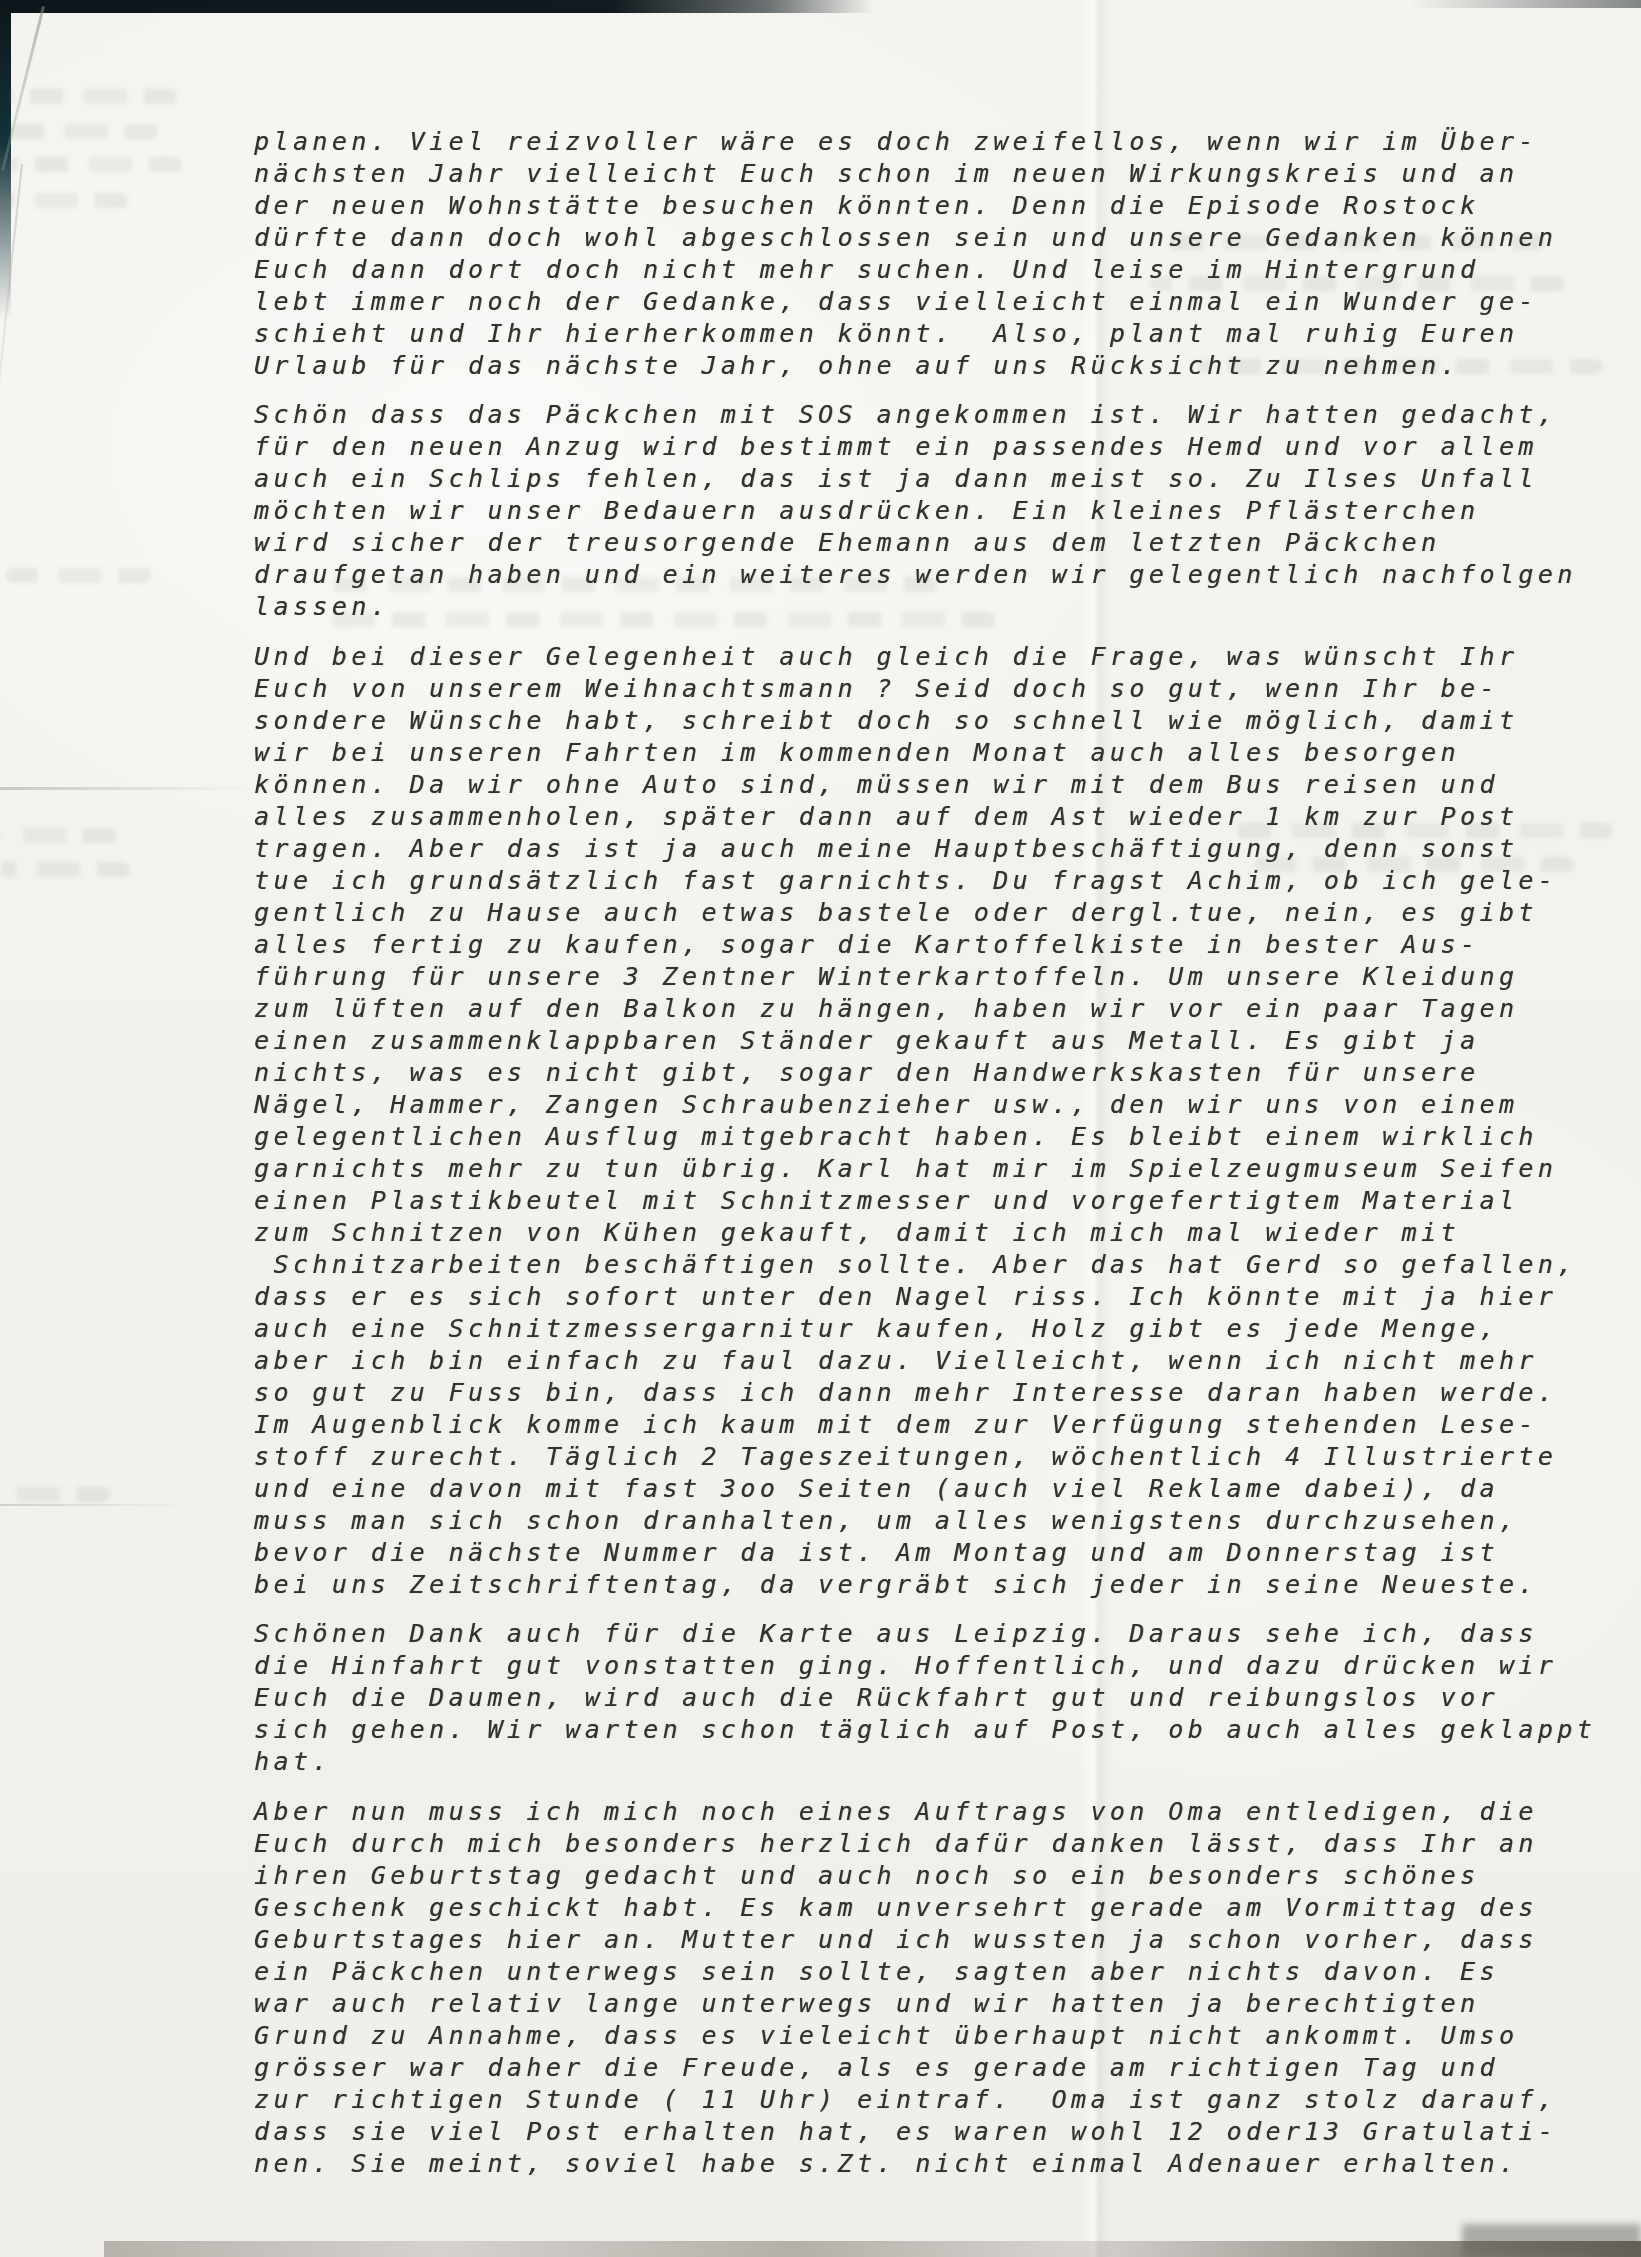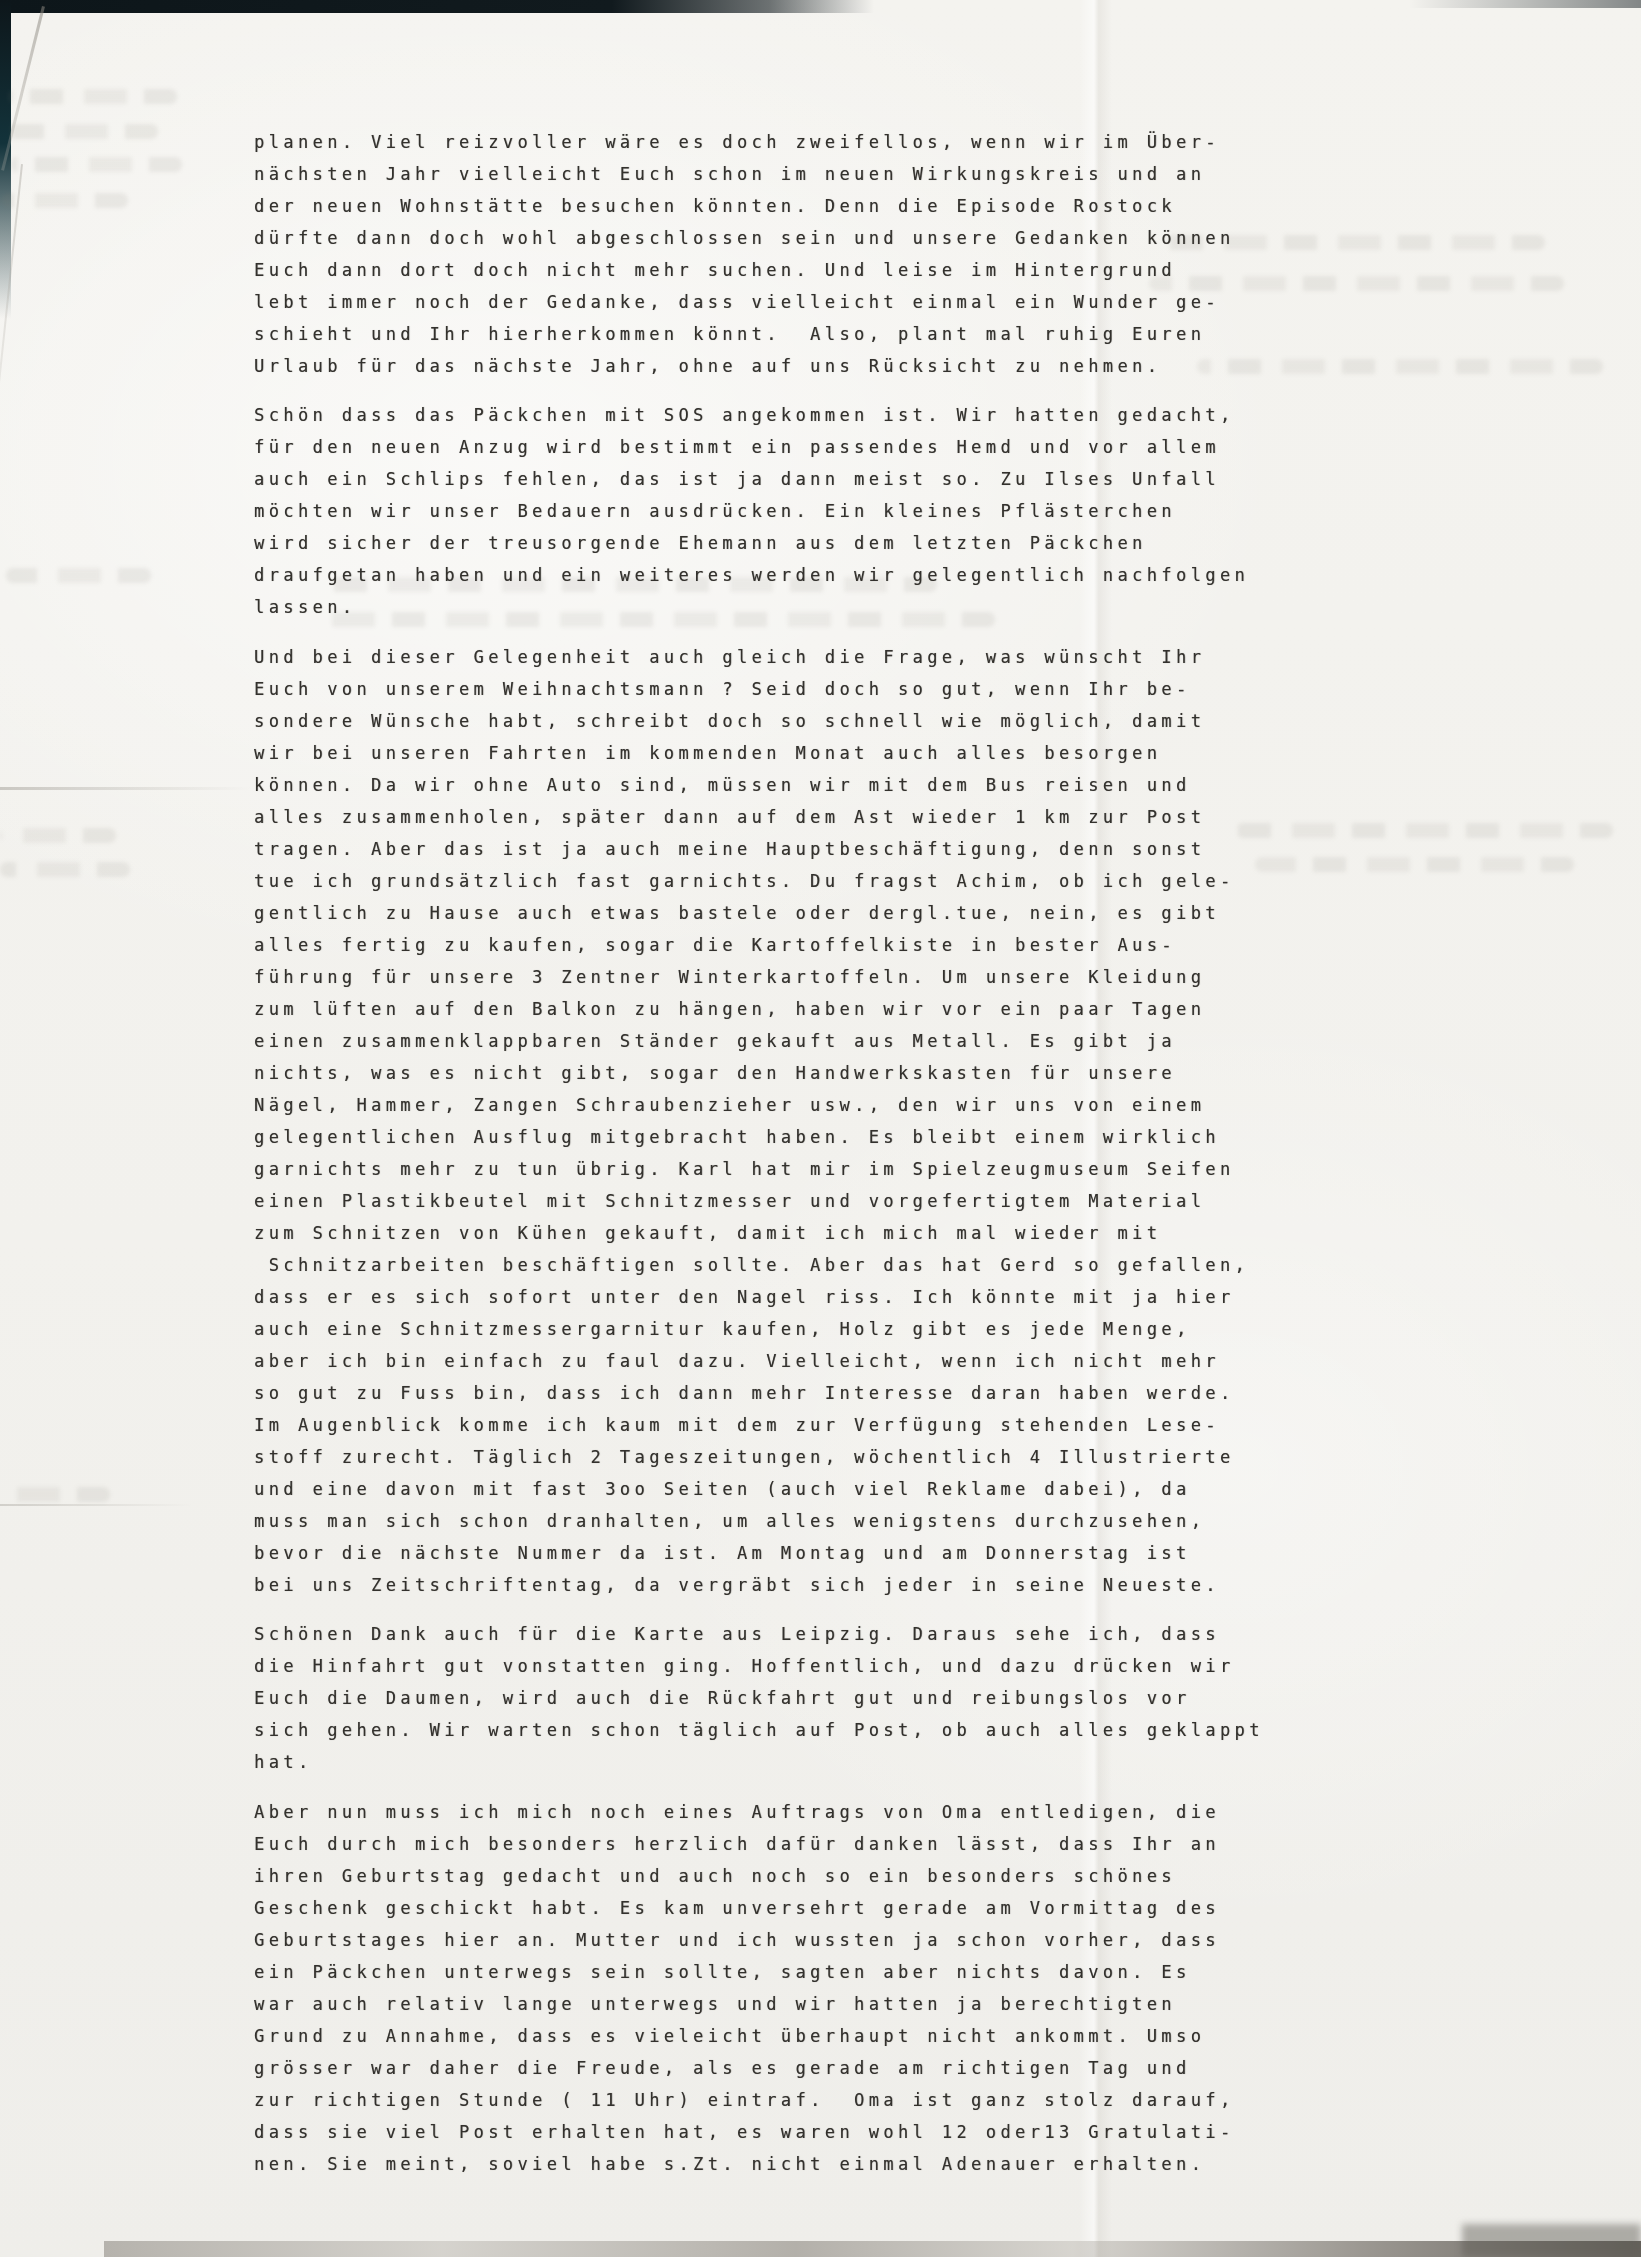--- a/index.html
+++ b/index.html
@@ -62,25 +62,26 @@
   }
   .crease-topleft-b {
     position: absolute; left: 21px; top: 164px; width: 1.9px; height: 309px;
     background: linear-gradient(to bottom, rgba(160,156,148,0.4), rgba(200,196,188,0.1));
     transform: rotate(6deg); transform-origin: top left;
   }
   
   .letter-body {
     position: absolute; left: 254px; top: 126px; width: 1371px;
     color: #33312d;
-    font-size: 17px;
+    font-size: 25px;
     line-height: 32px;
     letter-spacing: 4.4px;
     white-space: pre;
     text-shadow: 0.4px 0.4px 0.7px rgba(51,49,45,0.55);
+    font-style: italic;
   }
   .para { margin: 0 0 17.4px 0; }
   .line { height: 32px; }
   
   .ghost {
     position: absolute;
     height: 14.5px;
     opacity: 0.55;
     filter: blur(1.9px);
     background: repeating-linear-gradient(90deg,

